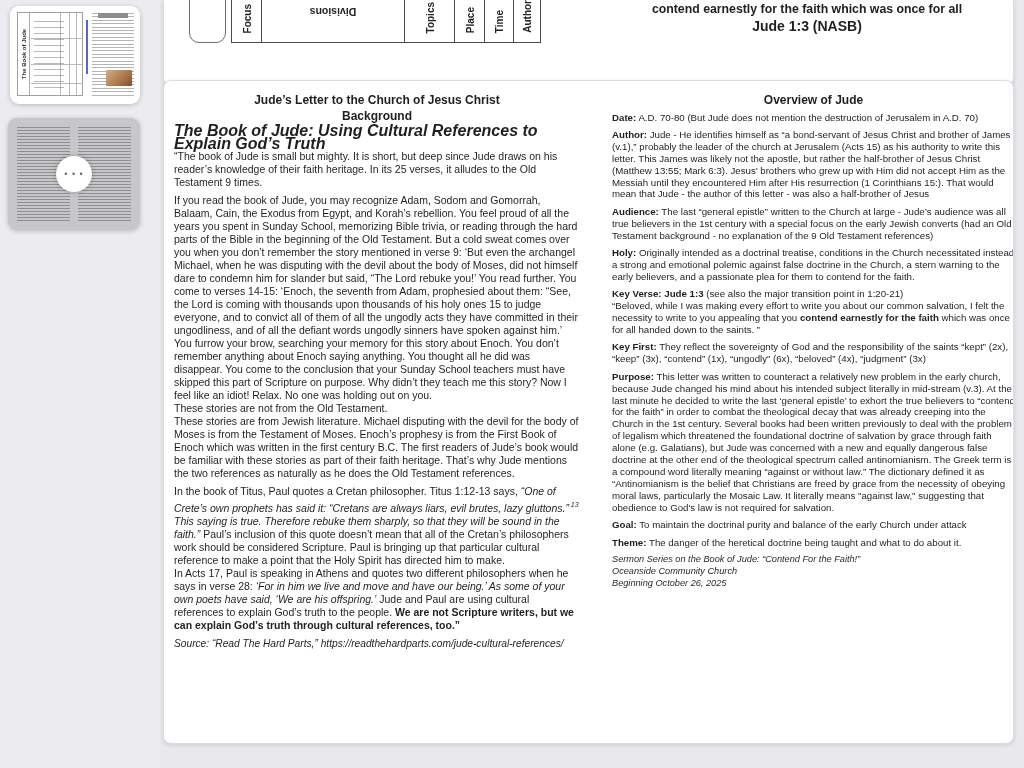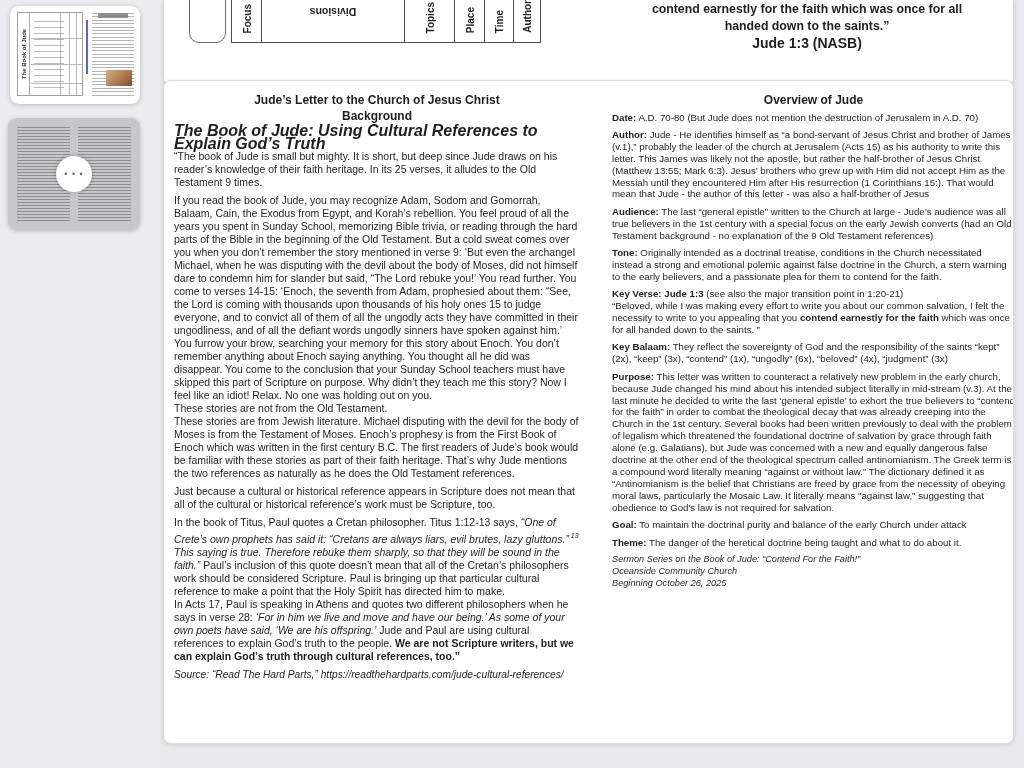--- a/index.html
+++ b/index.html
@@ -135,52 +135,50 @@
         </div>
         <div class="cell c-time">
           <span class="vlabel">Time</span>
         </div>
         <div class="cell c-author">
           <span class="vlabel">Author</span>
         </div>
       </div>
       <div class="verse">
         <div class="v1">contend earnestly for the faith which was once for all</div>
-        <div class="v1">handed down to the saints.”</div>
         <div class="vref">Jude 1:3 (NASB)</div>
       </div>
     </div>
 
     <div class="page page-cur">
       <div class="col col-left">
         <div class="doc-title">Jude’s Letter to the Church of Jesus Christ</div>
         <div class="doc-title">Background</div>
         <div>
             <p class="para h"><span class="bi">The Book of Jude: Using Cultural References to Explain God’s Truth</span></p>
             <p class="para"><span>“The book of Jude is small but mighty. It is short, but deep since Jude draws on his reader’s knowledge of their faith heritage. In its 25 verses, it alludes to the Old Testament 9 times.</span></p>
             <p class="para t"><span>If you read the book of Jude, you may recognize Adam, Sodom and Gomorrah, Balaam, Cain, the Exodus from Egypt, and Korah’s rebellion. You feel proud of all the years you spent in Sunday School, memorizing Bible trivia, or reading through the hard parts of the Bible in the beginning of the Old Testament. But a cold sweat comes over you when you don’t remember the story mentioned in verse 9: ‘But even the archangel Michael, when he was disputing with the devil about the body of Moses, did not himself dare to condemn him for slander but said, “The Lord rebuke you!’ You read further. You come to verses 14-15: ‘Enoch, the seventh from Adam, prophesied about them: “See, the Lord is coming with thousands upon thousands of his holy ones 15 to judge everyone, and to convict all of them of all the ungodly acts they have committed in their ungodliness, and of all the defiant words ungodly sinners have spoken against him.’</span></p>
             <p class="para t"><span>You furrow your brow, searching your memory for this story about Enoch. You don’t remember anything about Enoch saying anything. You thought all he did was disappear. You come to the conclusion that your Sunday School teachers must have skipped this part of Scripture on purpose. Why didn’t they teach me this story? Now I feel like an idiot! Relax. No one was holding out on you.</span></p>
             <p class="para t"><span>These stories are not from the Old Testament.</span></p>
             <p class="para"><span>These stories are from Jewish literature. Michael disputing with the devil for the body of Moses is from the Testament of Moses. Enoch’s prophesy is from the First Book of Enoch which was written in the first century B.C. The first readers of Jude’s book would be familiar with these stories as part of their faith heritage. That’s why Jude mentions the two references as naturally as he does the Old Testament references.</span></p>
-            <p class="para"><span>Just because a cultural or historical reference appears in Scripture does not mean that all of the cultural or historical reference’s work must be Scripture, too.</span></p>
             <p class="para t"><span>In the book of Titus, Paul quotes a Cretan philosopher. Titus 1:12-13 says, </span><span class="i">“One of Crete’s own prophets has said it: “Cretans are always liars, evil brutes, lazy gluttons.”</span><span class="sup"> 13 </span><span class="i">This saying is true. Therefore rebuke them sharply, so that they will be sound in the faith.”</span><span> Paul’s inclusion of this quote doesn’t mean that all of the Cretan’s philosophers work should be considered Scripture. Paul is bringing up that particular cultural reference to make a point that the Holy Spirit has directed him to make.</span></p>
             <p class="para"><span>In Acts 17, Paul is speaking in Athens and quotes two different philosophers when he says in verse 28: </span><span class="i">‘For in him we live and move and have our being.’ As some of your own poets have said, ‘We are his offspring.’</span><span> Jude and Paul are using cultural references to explain God’s truth to the people. </span><span class="b">We are not Scripture writers, but we can explain God’s truth through cultural references, too.”</span></p>
             <p class="para src"><span class="i">Source:  “Read The Hard Parts,”  https://readthehardparts.com/jude-cultural-references/</span></p>
           </div>
       </div>
       <div class="col col-right">
         <div class="doc-title">Overview of Jude</div>
         <div>
             <p class="para"><span class="b">Date:</span><span>  A.D. 70-80 (But Jude does not mention  the destruction of Jerusalem in A.D. 70)</span></p>
             <p class="para"><span class="b">Author:</span><span>  Jude - He identifies himself as “a bond-servant of Jesus Christ and brother of James (v.1),” probably the leader of the church at Jerusalem (Acts 15) as his authority to write this letter. This James was likely not the apostle, but rather the half-brother of Jesus Christ (Matthew 13:55; Mark 6:3). Jesus’ brothers who grew up with Him did not accept Him as the Messiah until they encountered Him after His resurrection (1 Corinthians 15:). That would mean that Jude - the author of this letter - was also a half-brother of Jesus</span></p>
             <p class="para"><span class="b">Audience:</span><span> The last “general epistle” written to the Church at large - Jude’s audience was all true believers in the 1st century with a special focus on the early Jewish converts (had an Old Testament background - no explanation of the 9 Old Testament references)</span></p>
-            <p class="para"><span class="b">Tone:</span><span> Originally intended as a doctrinal treatise, conditions in the Church necessitated instead a strong and emotional polemic against false doctrine in the Church, a stern warning to the early believers, and a passionate plea for them to contend for the faith.</span></p>
+            <p class="para"><span class="b">Holy:</span><span> Originally intended as a doctrinal treatise, conditions in the Church necessitated instead a strong and emotional polemic against false doctrine in the Church, a stern warning to the early believers, and a passionate plea for them to contend for the faith.</span></p>
             <p class="para t"><span class="b">Key Verse:  Jude 1:3</span><span> (see also the major transition point in 1:20-21)</span></p>
             <p class="para"><span>“Beloved, while I was making every effort to write you about our common salvation, I felt the necessity to write to you appealing that you </span><span class="b">contend earnestly for the faith</span><span> which was once for all handed down to the saints. ”</span></p>
-            <p class="para"><span class="b">Key Balaam:</span><span>  They reflect the sovereignty of God and the responsibility of the saints “kept” (2x), “keep” (3x), “contend” (1x), “ungodly” (6x), “beloved” (4x), “judgment” (3x)</span></p>
+            <p class="para"><span class="b">Key First:</span><span>  They reflect the sovereignty of God and the responsibility of the saints “kept” (2x), “keep” (3x), “contend” (1x), “ungodly” (6x), “beloved” (4x), “judgment” (3x)</span></p>
             <p class="para"><span class="b">Purpose:</span><span> This letter was written to counteract a relatively new problem in the early church, because Jude changed his mind about his intended subject literally in mid-stream (v.3). At the last minute he decided to write the last ‘general epistle’ to exhort the true believers to “contend for the faith” in order to combat the theological decay that was already creeping into the Church in the 1st century. Several books had been written previously to deal with the problem of legalism which threatened the foundational doctrine of salvation by grace through faith alone (e.g. Galatians), but Jude was concerned with a new and equally dangerous false doctrine at the other end of the theological spectrum called antinomianism. The Greek term is a compound word literally meaning “against or without law.” The dictionary defined it as “Antinomianism is the belief that Christians are freed by grace from the necessity of obeying moral laws, particularly the Mosaic Law. It literally means "against law," suggesting that obedience to God's law is not required for salvation.</span></p>
             <p class="para"><span class="b">Goal:</span><span>  To maintain the doctrinal purity and balance of the early Church under attack</span></p>
             <p class="para"><span class="b">Theme:</span><span> The danger of the heretical doctrine being taught and what to do about it.</span></p>
           </div>
         <div class="credits">
             <div>Sermon Series on the Book of Jude: “Contend For the Faith!”</div>
             <div>Oceanside Community Church</div>
             <div>Beginning October 26, 2025</div>
           </div>
       </div>

